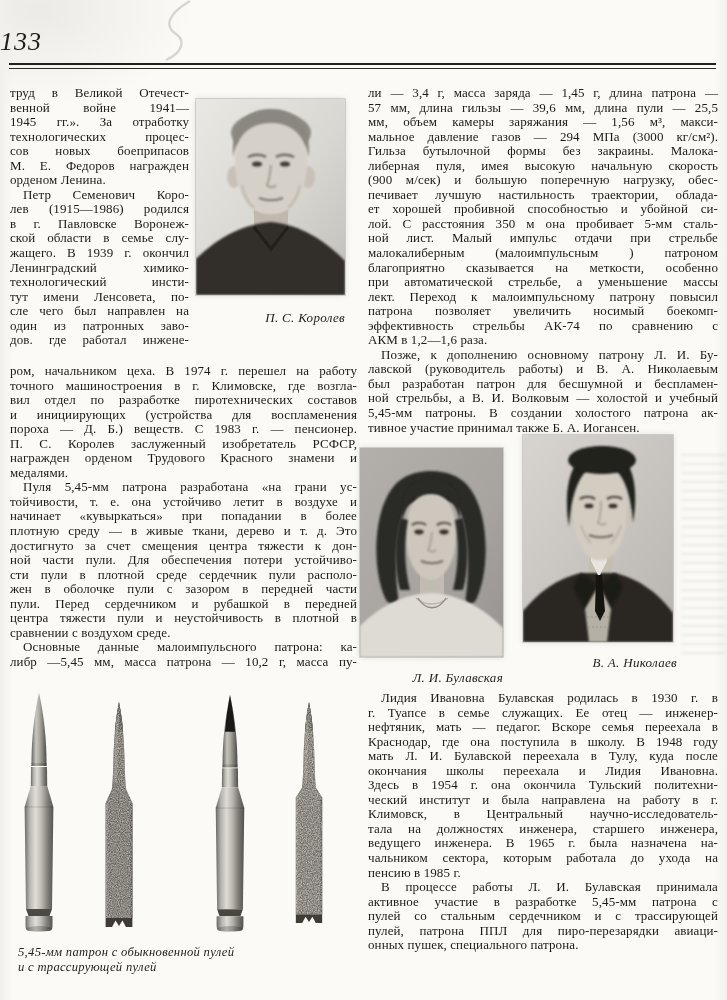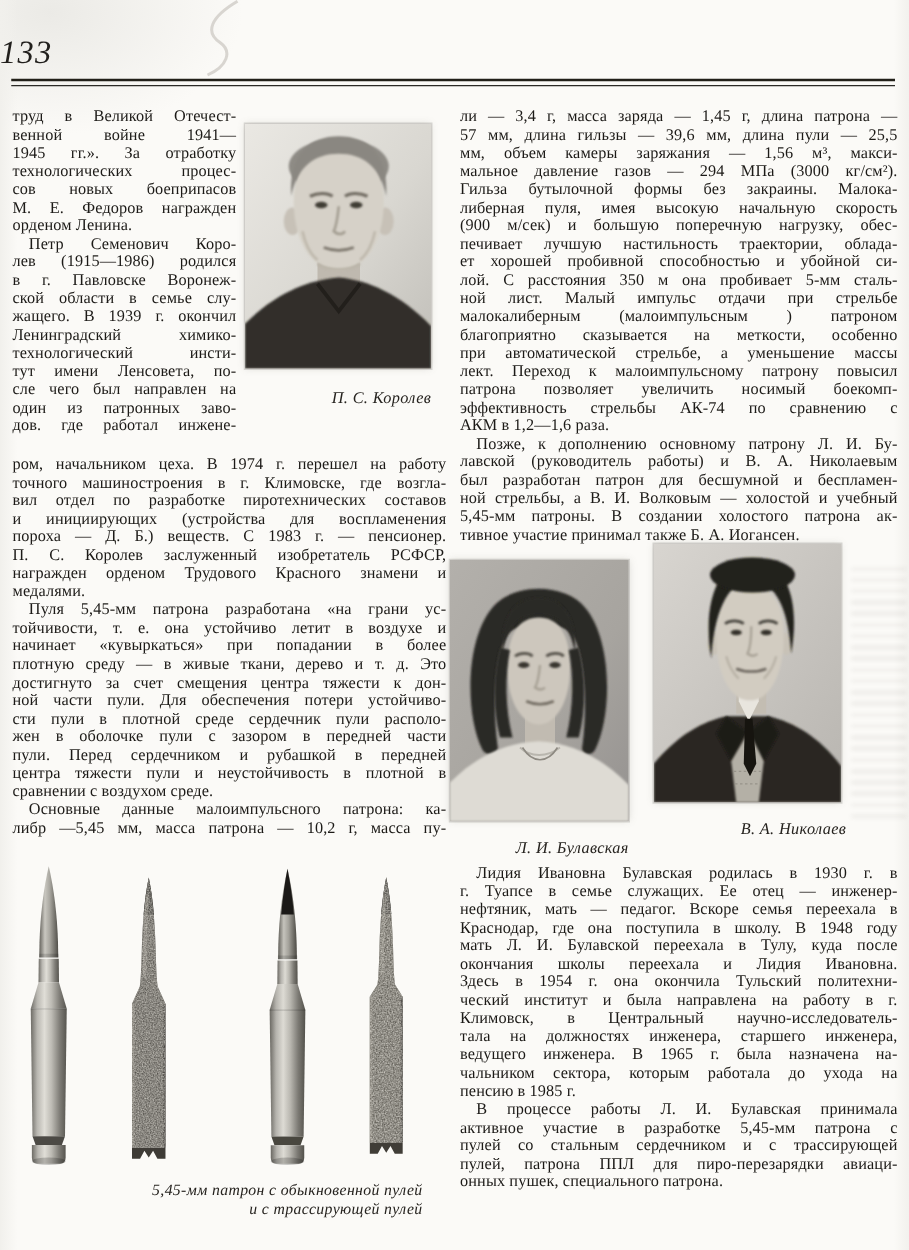--- a/index.html
+++ b/index.html
@@ -22,21 +22,21 @@
   .line{text-align:justify;text-align-last:justify;white-space:normal;}
   .line.plast{text-align-last:left;}
   figure{margin:0;padding:0;position:absolute;}
   .photo{overflow:hidden;background:#c9c7c2;box-shadow:0 0 0 1px rgba(70,68,62,.18),0 0 6px rgba(120,118,112,.25);}
   .photo svg{display:block;}
   figcaption{font-style:italic;font-size:13px;text-align:right;color:#26231f;letter-spacing:.3px;}
   .fig-korolev figcaption{margin-top:15px;}
   .fig-portrait figcaption{margin-top:13px;}
   .cartridges{position:absolute;left:10px;top:690px;width:347px;height:250px;}
   .cart{position:absolute;}
-  .cart-caption{position:absolute;left:18px;top:945px;width:320px;text-align:right;
+  .cart-caption{position:absolute;left:18px;top:945px;width:320px;text-align:left;
     font-style:italic;font-size:12.6px;line-height:14.6px;color:#26231f;letter-spacing:.3px;}
   .bleed{position:absolute;left:681px;top:454px;width:44px;height:200px;
     background:repeating-linear-gradient(180deg,rgba(118,115,108,.35) 0 2px,rgba(118,115,108,0) 2px 9px);
     filter:blur(1.6px);opacity:.38;pointer-events:none;}
 </style>
 </head>
 <body>
 
 <div class="page">
 

